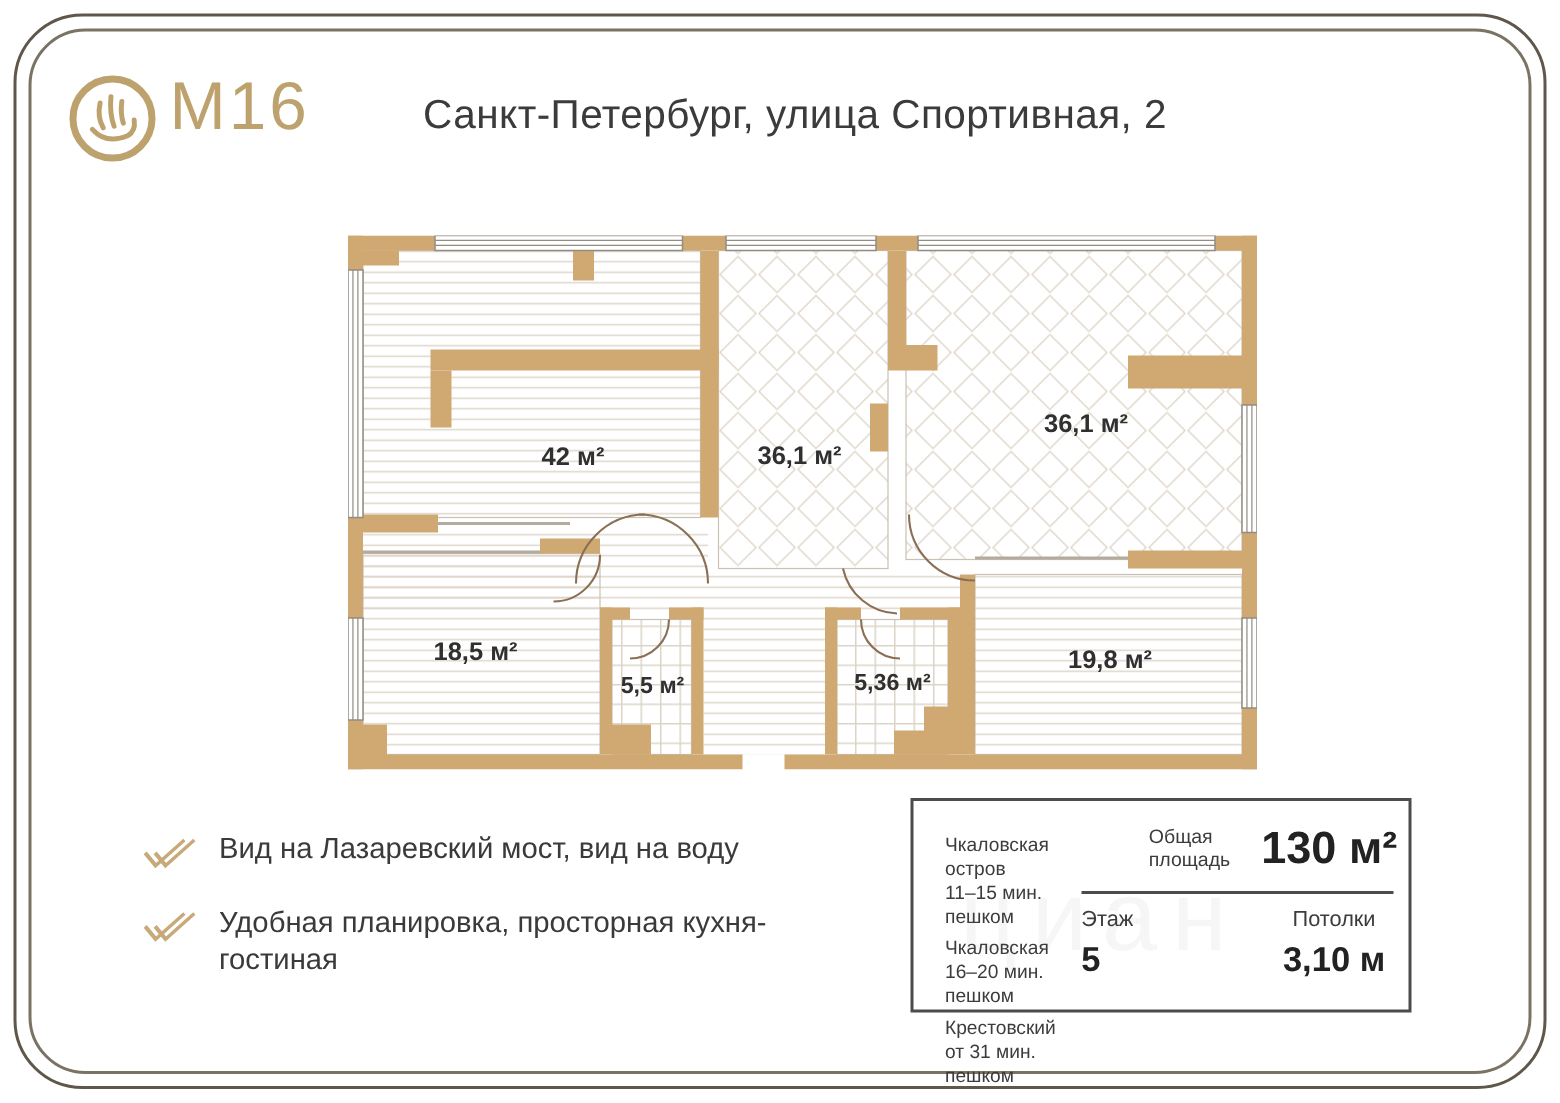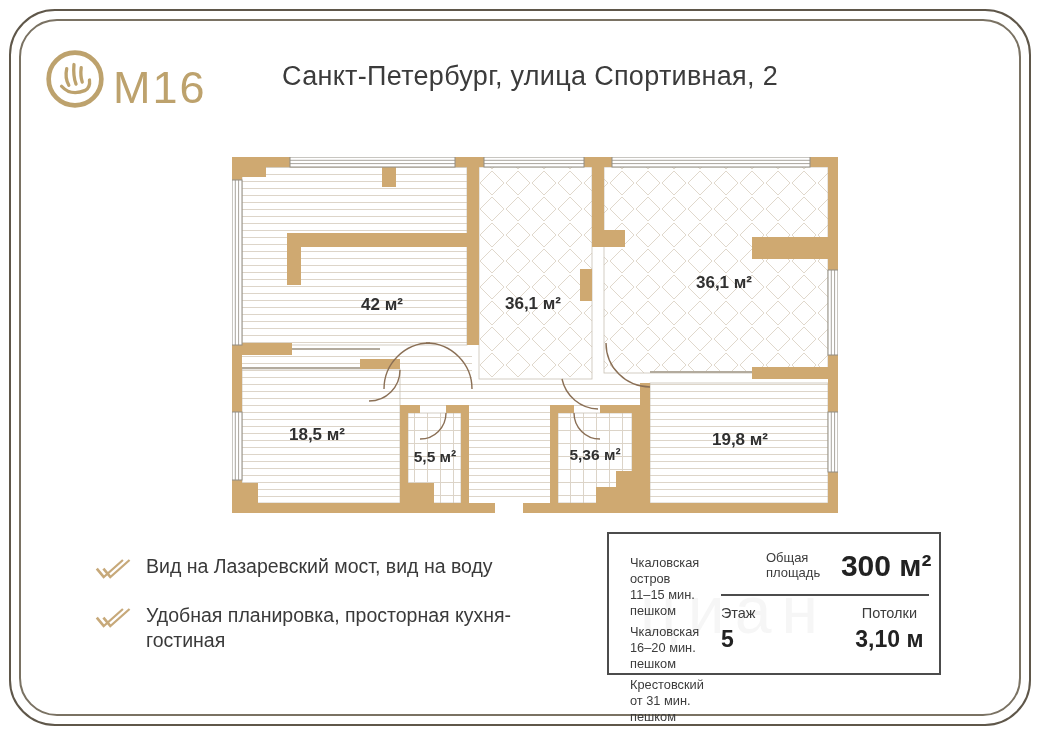--- a/index.html
+++ b/index.html
@@ -5,21 +5,21 @@
   html,body{margin:0;padding:0;}
   body{
     width:1040px;height:735px;position:relative;background:#ffffff;
     font-family:"Liberation Sans", sans-serif;color:#3a3a3a;overflow:hidden;
   }
   
   .frame-outer{position:absolute;inset:9px;border:2.5px solid #5f574a;border-radius:46px;pointer-events:none;}
   .frame-inner{position:absolute;inset:19px;border:2.5px solid #7a7263;border-radius:38px;pointer-events:none;}
 
   
-  .logo{position:absolute;left:44px;top:48px;display:flex;align-items:flex-end;gap:7px;}
+  .logo{position:absolute;left:44px;top:48px;display:flex;align-items:flex-start;gap:7px;}
   .logo-text{font-size:45px;font-weight:400;color:#bda26d;letter-spacing:2px;line-height:1;}
   .page-title{position:absolute;left:180px;right:160px;top:61px;text-align:center;
     font-size:27px;font-weight:400;color:#3b3b3b;letter-spacing:.3px;}
 
   
   .plan{position:absolute;left:232px;top:157px;width:606px;height:356px;}
   .plan text{font-family:"Liberation Sans",sans-serif;font-weight:700;fill:#303030;}
   .room-label-big{font-size:17px;}
   .room-label-small{font-size:15.5px;}
 
@@ -229,21 +229,21 @@
     </div>
     <div class="metro-item">
       <div>Крестовский</div>
       <div>от 31 мин. пешком</div>
     </div>
   </div>
   <div class="vdivider"></div>
   <div class="right-col">
     <div class="area-row">
       <div class="area-label">Общая площадь</div>
-      <div class="area-value">300 м²</div>
+      <div class="area-value">130 м²</div>
     </div>
     <div class="hline"></div>
     <div class="bottom-row">
       <div>
         <div class="stat-label">Этаж</div>
         <div class="stat-value">5</div>
       </div>
       <div class="stat-right">
         <div class="stat-label">Потолки</div>
         <div class="stat-value">3,10 м</div>

